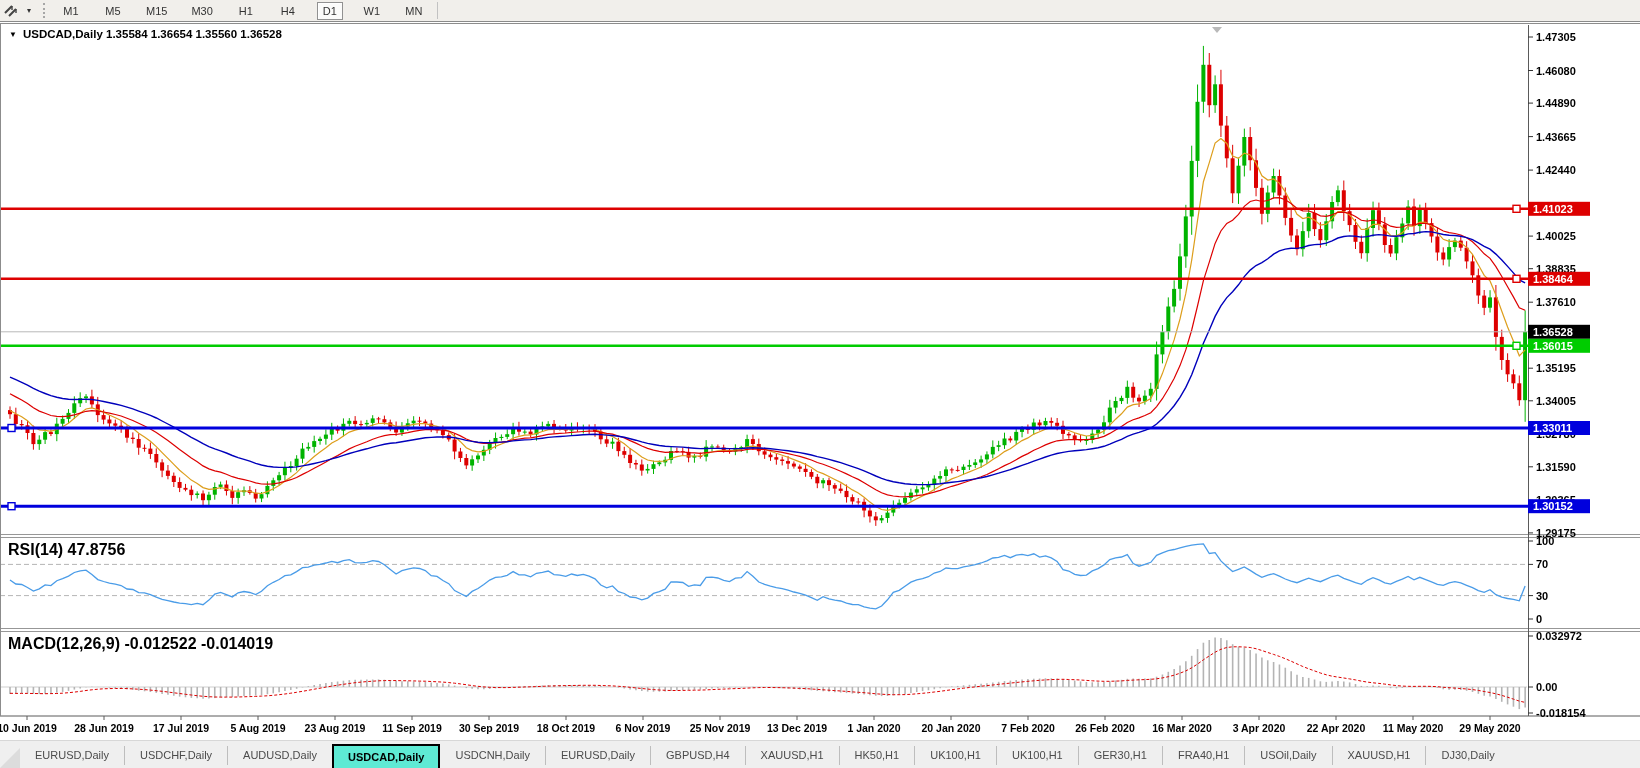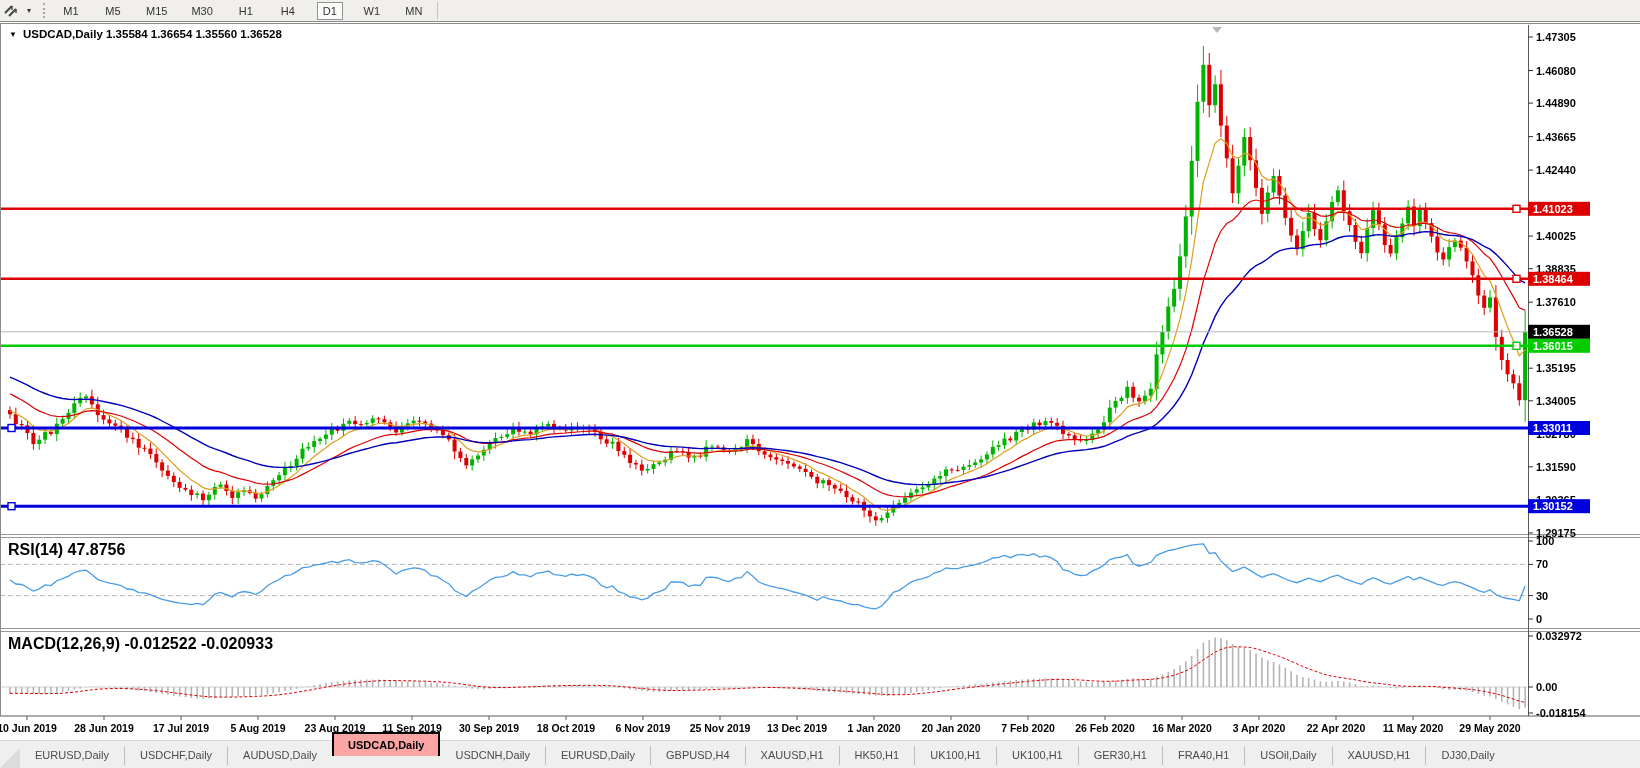--- a/index.html
+++ b/index.html
@@ -26,22 +26,22 @@
   #rsi-label{top:518px;}
   #macd-label{top:612px;}
   
   .tabbar{position:absolute;top:740px;left:0;width:1640px;height:28px;background:#efefef;
     display:flex;align-items:flex-end;box-sizing:border-box;border-top:1px solid #d7d7d7;}
   .tab-corner{width:20px;height:20px;background:#dcdcdc;clip-path:polygon(100% 0,100% 100%,0 100%);}
   #tabs{display:flex;align-items:flex-end;height:26px;}
   .tab{height:19px;line-height:19px;padding:0 15px;font-size:11px;color:#4b4b4b;white-space:nowrap;
     border-left:1px solid #bdbdbd;margin-bottom:3px;}
   .tab:first-child{border-left:none;}
-  .tab.active{background:#fca5a5;border:2px solid #000;border-bottom:none;font-weight:700;color:#000;
-    height:22px;line-height:22px;margin-bottom:12px;padding:0 14px;}
+  .tab.active{background:#5eead4;border:2px solid #000;border-bottom:none;font-weight:700;color:#000;
+    height:22px;line-height:22px;margin-bottom:0;padding:0 14px;}
   .tab.active + .tab{border-left:none;}
 </style>
 </head>
 <body>
 
 <div class="toolbar">
   <div class="ticon">
     <svg width="16" height="16" viewBox="0 0 16 16">
       <path d="M1 10 L8 3 M5 13 L12 6" stroke="#444" stroke-width="2" fill="none"></path>
       <path d="M8 3 L8 7 M12 6 L12 10" stroke="#444" stroke-width="1.4" fill="none"></path>
@@ -1006,21 +1006,21 @@
       </g>
     </svg>
   <div class="chart-title">
     <span class="tri">▼</span>
     <span>USDCAD,Daily 1.35584 1.36654 1.35560 1.36528</span>
   </div>
   <div class="ind-label" id="rsi-label">
     <span>RSI(14) 47.8756</span>
   </div>
   <div class="ind-label" id="macd-label">
-    <span>MACD(12,26,9) -0.012522 -0.020933</span>
+    <span>MACD(12,26,9) -0.012522 -0.014019</span>
   </div>
 </div>
 
 <div class="tabbar">
   <div class="tab-corner"></div>
   <div id="tabs">
       <div class="tab">EURUSD,Daily</div>
       <div class="tab">USDCHF,Daily</div>
       <div class="tab">AUDUSD,Daily</div>
       <div class="tab active">USDCAD,Daily</div>

